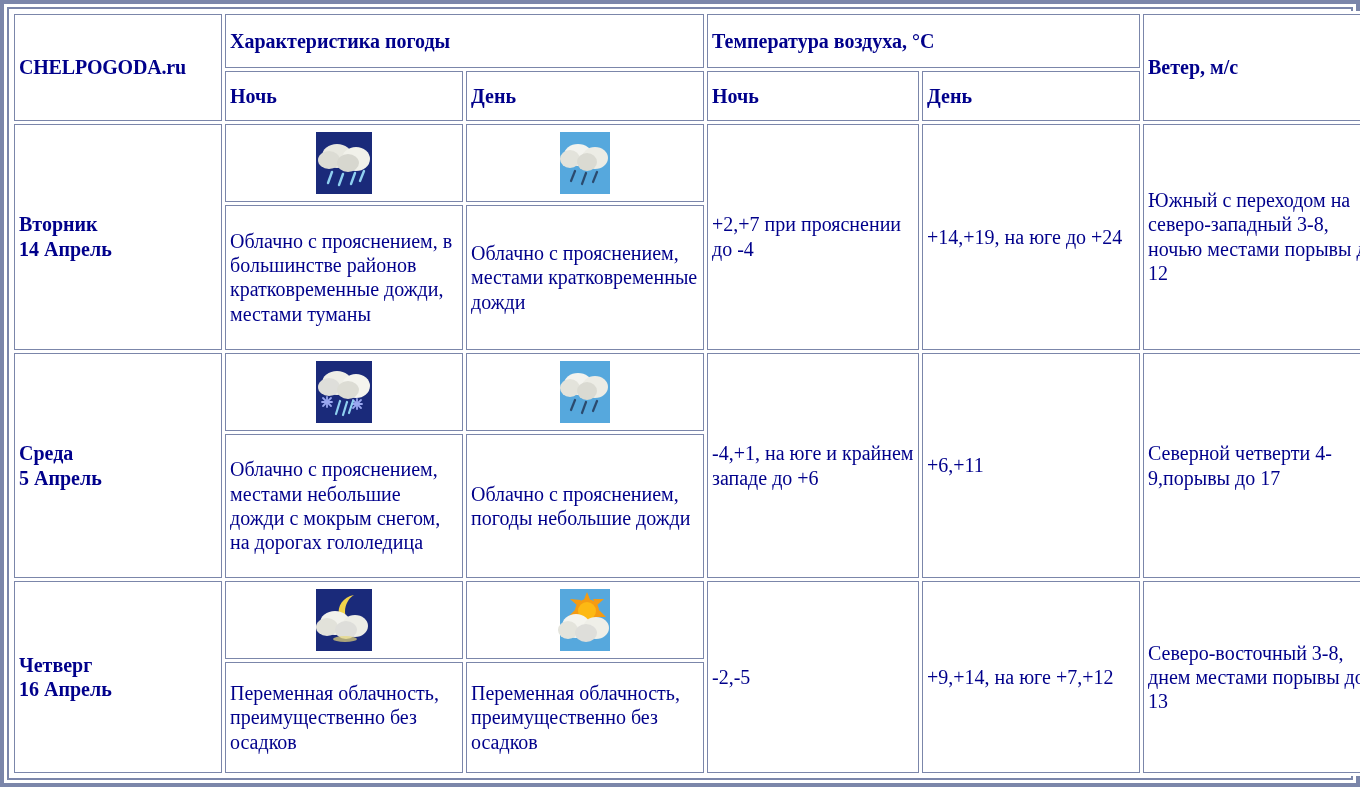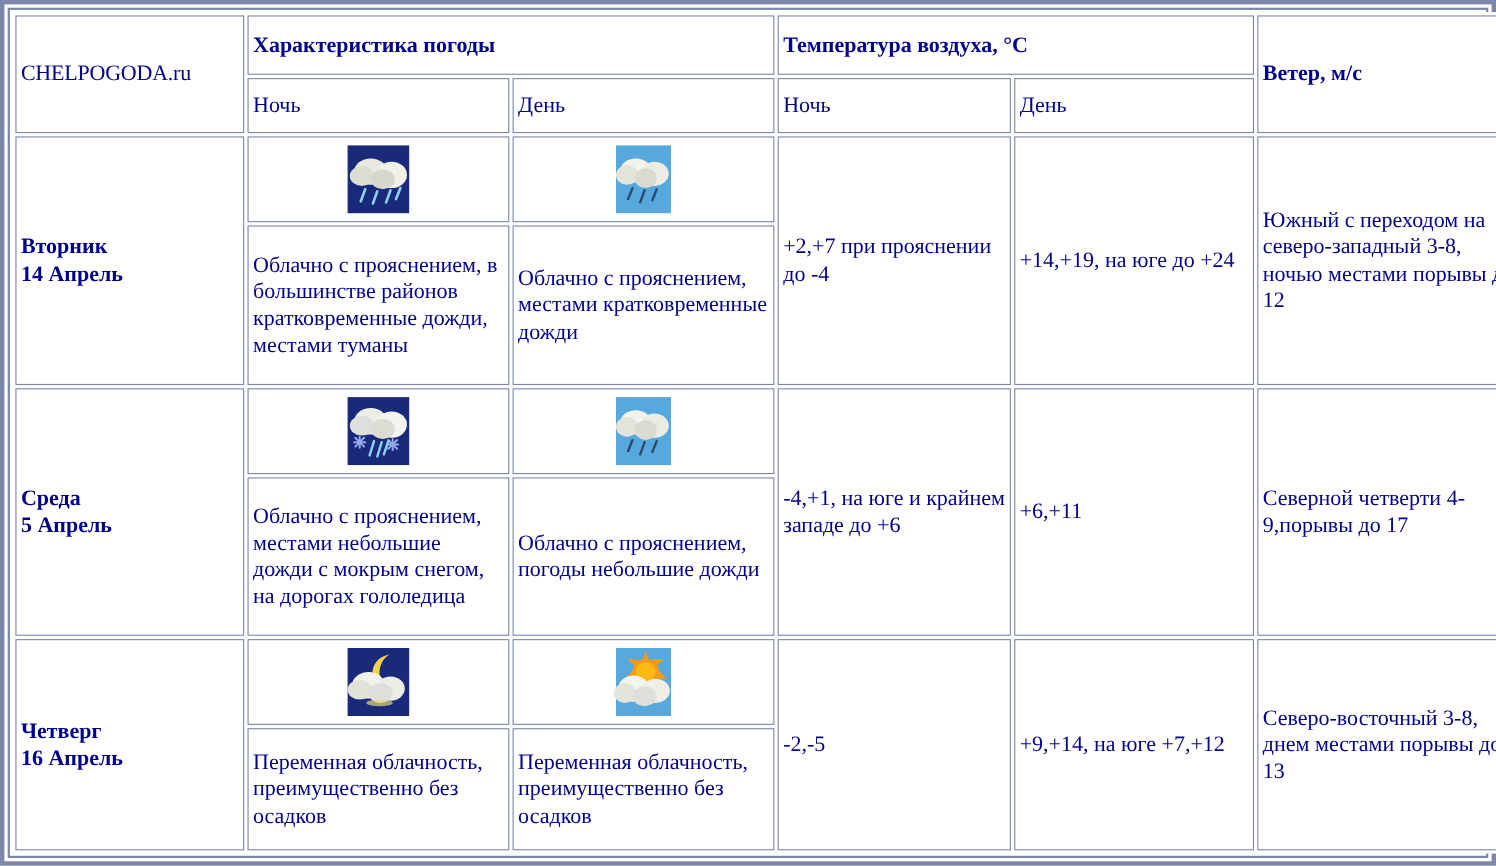--- a/index.html
+++ b/index.html
@@ -43,31 +43,31 @@
     background: #ffffff;
     color: #00008b;
     text-align: left;
     vertical-align: middle;
     padding: 2px 4px;
     font-size: 20px;
     line-height: 1.22;
   }
   
   td.brand {
-    font-weight: normal;
+    font-weight: bold;
     font-size: 21px;
     letter-spacing: -0.2px;
   }
   td.group-head {
     font-weight: bold;
     font-size: 21px;
     height: 48px;
   }
   td.sub-head {
-    font-weight: normal;
+    font-weight: bold;
     font-size: 20px;
     height: 44px;
   }
   td.wind-head {
     font-weight: bold;
     font-size: 20px;
   }
   
   td.day-name {
     font-weight: bold;

